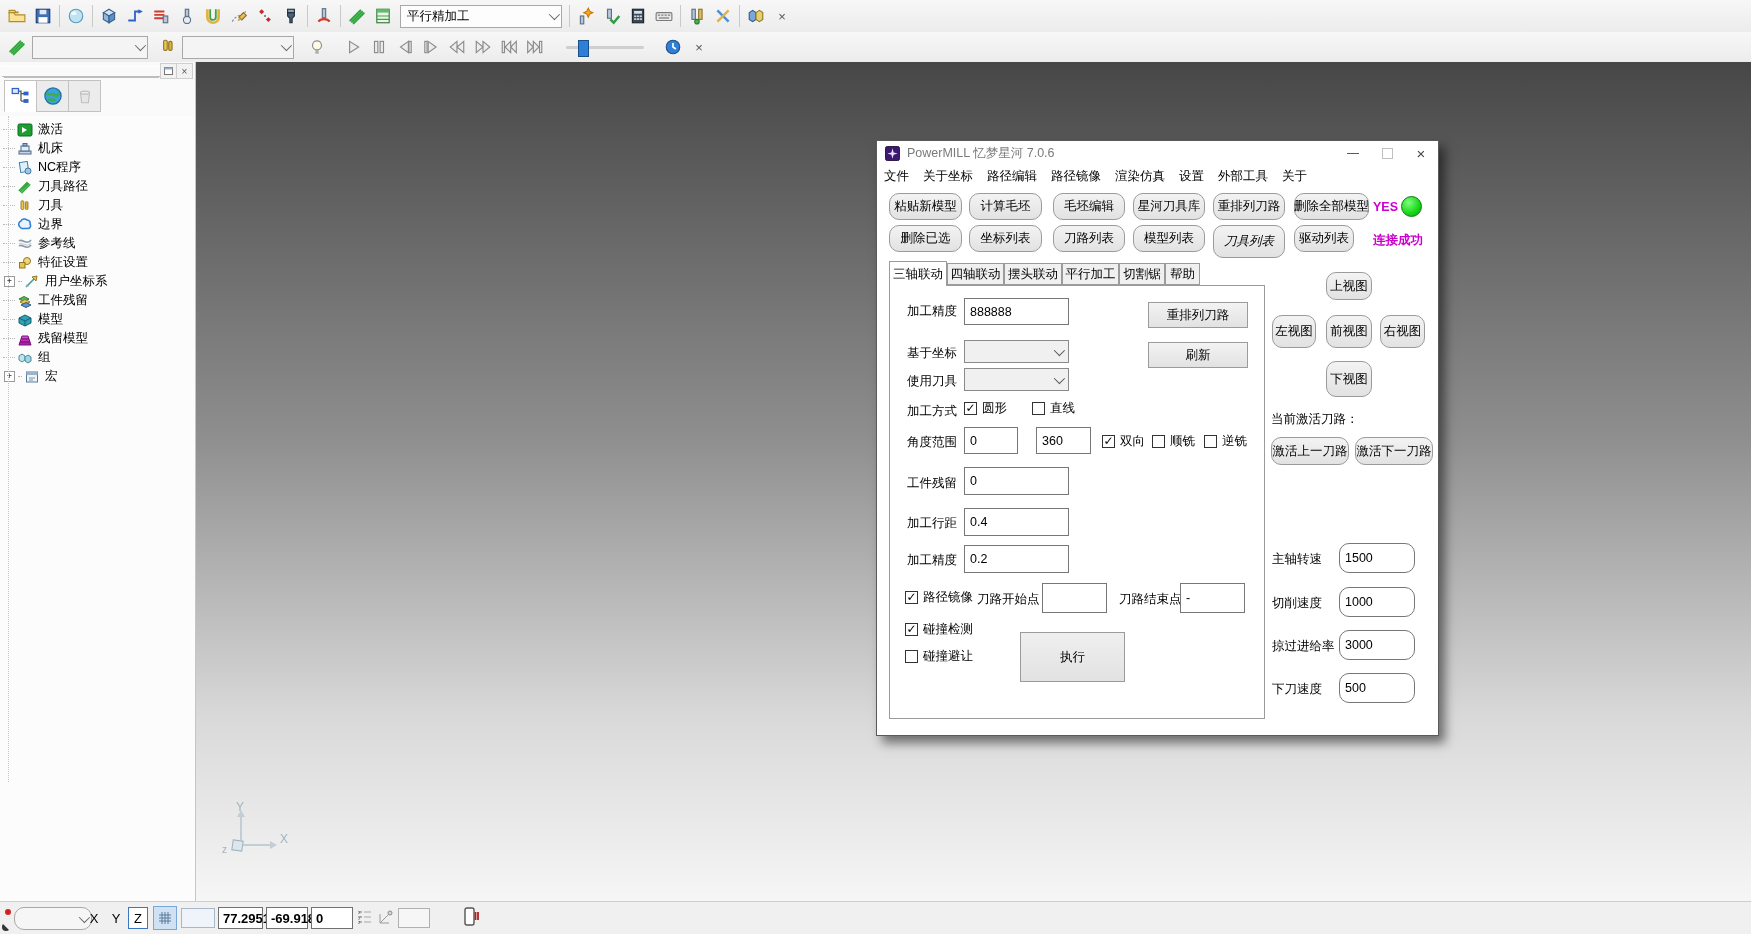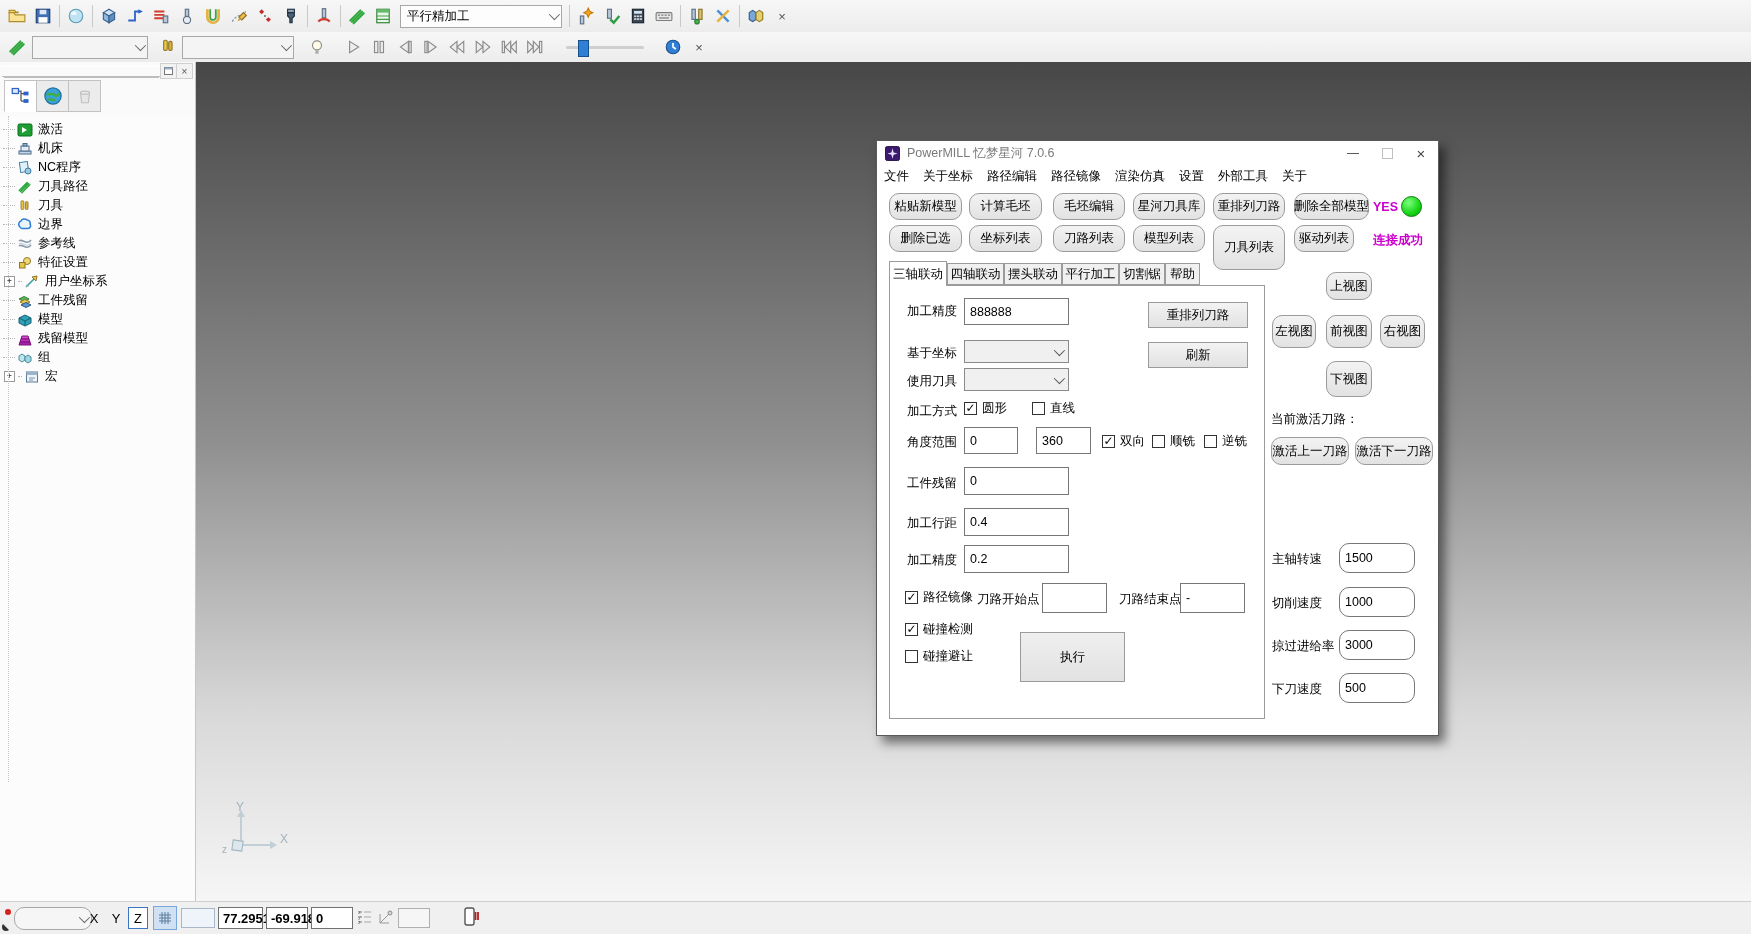--- a/index.html
+++ b/index.html
@@ -542,21 +542,21 @@
     <div class="btn abs" style="left:256px;top:52px;width:72px;height:27px;">星河刀具库</div>
     <div class="btn abs" style="left:336px;top:52px;width:72px;height:27px;">重排列刀路</div>
     <div class="btn abs" style="left:417px;top:52px;width:75px;height:27px;">删除全部模型</div>
     <span class="magenta abs" style="left:496px;top:59px;">YES</span>
     <span class="led" style="left:524px;top:55px;"></span>
 
     <div class="btn abs" style="left:12px;top:84px;width:73px;height:27px;">删除已选</div>
     <div class="btn abs" style="left:92px;top:84px;width:73px;height:27px;">坐标列表</div>
     <div class="btn abs" style="left:176px;top:84px;width:72px;height:27px;">刀路列表</div>
     <div class="btn abs" style="left:256px;top:84px;width:72px;height:27px;">模型列表</div>
-    <div class="btn abs" style="left:336px;top:84px;width:72px;height:45px;">刀具列表</div>
+    <div class="btn abs" style="left:336px;top:84px;width:72px;height:33px;font-style:italic;">刀具列表</div>
     <div class="btn abs" style="left:417px;top:84px;width:60px;height:27px;">驱动列表</div>
     <span class="magenta abs" style="left:496px;top:91px;">连接成功</span>
 
     <div class="tab active" style="left:12px;width:58px;">三轴联动</div>
     <div class="tab" style="left:70px;width:57px;">四轴联动</div>
     <div class="tab" style="left:127px;width:58px;">摆头联动</div>
     <div class="tab" style="left:185px;width:57px;">平行加工</div>
     <div class="tab" style="left:242px;width:46px;">切割锯</div>
     <div class="tab" style="left:288px;width:35px;">帮助</div>
 

